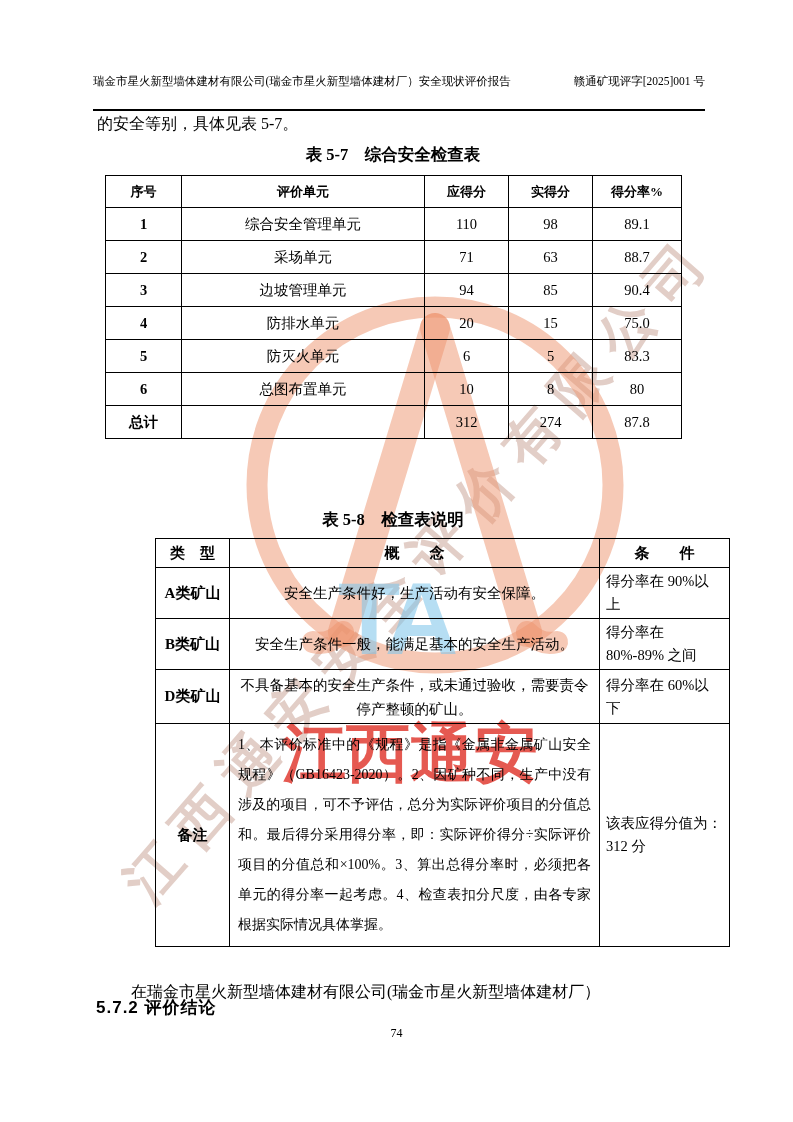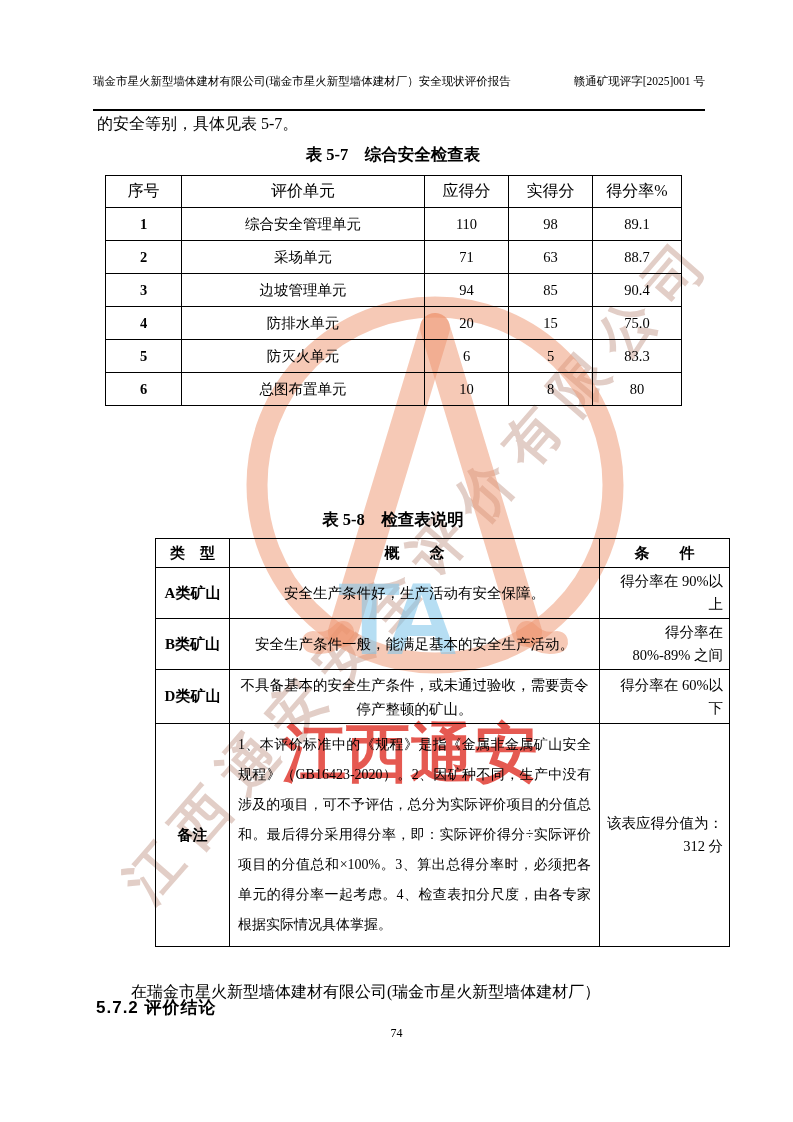--- a/index.html
+++ b/index.html
@@ -44,28 +44,28 @@
   .tbl-title {
     position:absolute; left:105px; width:576px; text-align:center;
     font-size:16.5px; font-weight:bold;
   }
   .t57-title { top:144px; }
   .t58-title { top:509px; }
   table { border-collapse:collapse; table-layout:fixed; background:transparent; }
   td { border:1.6px solid #000; text-align:center; vertical-align:middle;
        font-size:14.5px; overflow:hidden; }
   .t57 { position:absolute; left:105px; top:175px; width:576px; }
-  .t57 .hrow td { height:32px; font-weight:normal; font-size:16px; }
+  .t57 .hrow td { height:32px; font-weight:bold; font-size:13px; }
   .t57 .drow td { height:33px; }
   .t57 td.bold { font-weight:bold; }
   .t58 { position:absolute; left:107px; top:538px; width:574px;margin-left:48px; }
   .t58 .hrow td { height:29px; font-weight:bold; font-size:15px; }
   .t58 td.typ { font-weight:bold; font-size:15px; }
   .t58 td.con { text-align:center; padding:2px 7px; font-size:14.5px; line-height:24px; }
-  .t58 td.cnd { text-align:right; padding:2px 6px; font-size:14.5px; line-height:23px; }
+  .t58 td.cnd { text-align:left; padding:2px 6px; font-size:14.5px; line-height:23px; }
   .t58 .rA td { height:28px; }
   .t58 .rB td { height:50px; }
   .t58 .rC td { height:53px; }
   .t58 .rD td { height:54px; }
   .t58 .rN td { height:190px; }
   .t58 .rN td.con { line-height:30px; padding:6px 8px; text-align:justify; font-size:14px; }
   .sec-heading {
     position:absolute; left:96px; top:996px;
     font-family:"Liberation Sans", sans-serif; font-size:17px; font-weight:bold;
     letter-spacing:1px;
@@ -156,20 +156,27 @@
         <td>5</td>
         <td>83.3</td>
       </tr>
       <tr class="drow">
         <td class="bold">6</td>
         <td>总图布置单元</td>
         <td>10</td>
         <td>8</td>
         <td>80</td>
       </tr>
+      <tr class="drow">
+        <td class="bold">总计</td>
+        <td></td>
+        <td>312</td>
+        <td>274</td>
+        <td>87.8</td>
+      </tr>
     </tbody>
       </table>
 
     <div class="tbl-title t58-title">表 5-8　检查表说明</div>
 
     <table class="t58">
       <colgroup>
           <col style="width:74px">
           <col style="width:370px">
           <col style="width:130px">

